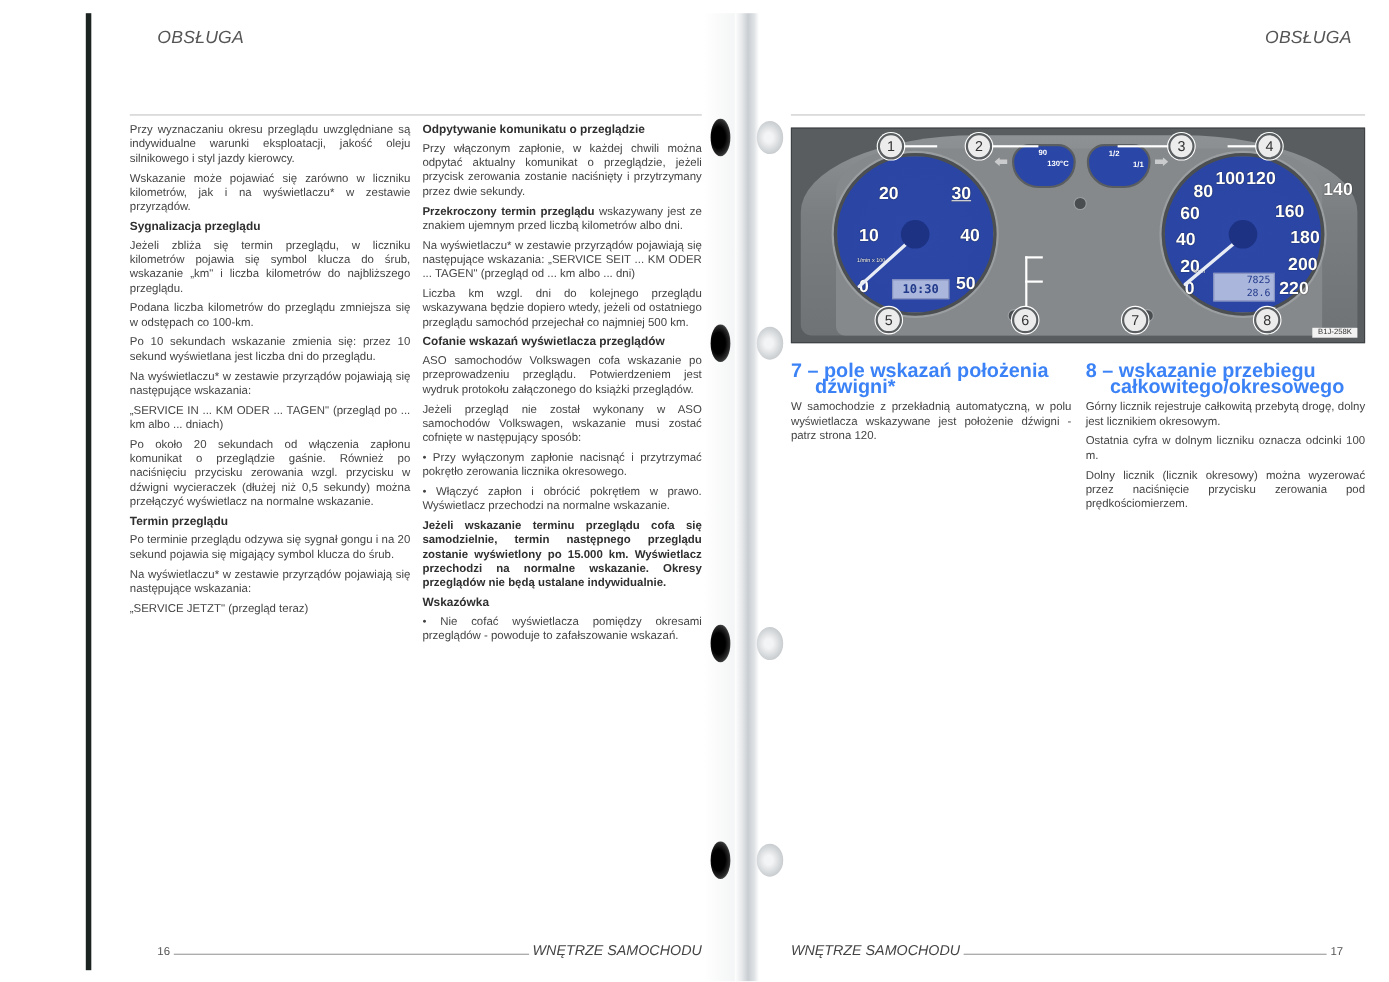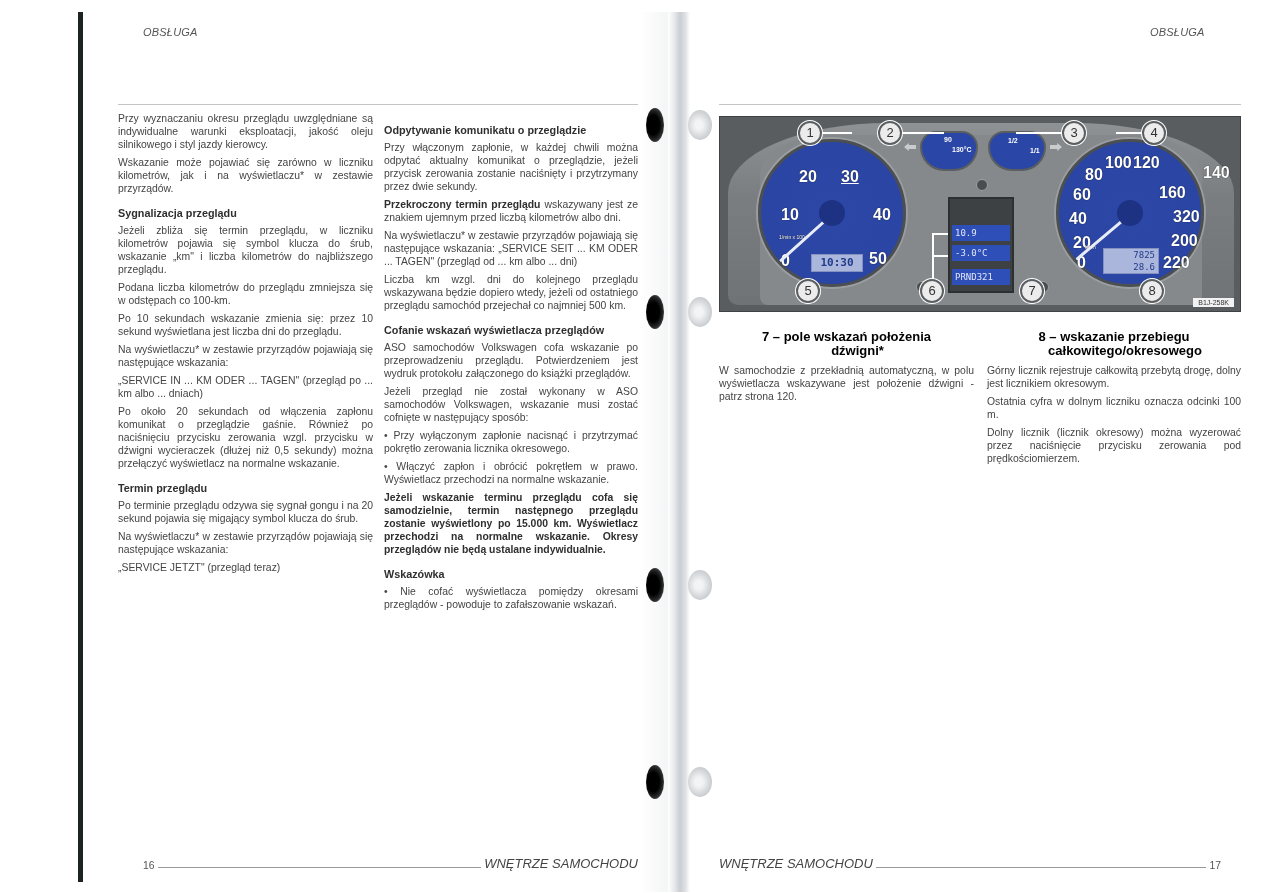--- a/index.html
+++ b/index.html
@@ -11,30 +11,30 @@
     background: linear-gradient(90deg, #ffffff 0%, #e6e8ea 30%, #c9ced3 55%, #dfe2e5 80%, #ffffff 100%); }
   .page-fade-right { position: absolute; left: 640px; top: 12px; width: 30px; height: 880px;
     background: linear-gradient(90deg, rgba(255,255,255,0) 0%, rgba(235,237,238,0.6) 100%); }
   .top-shadow { position: absolute; left: 78px; top: 0; width: 1185px; height: 12px; background: #ffffff; }
 
   .hole-dark { position: absolute; width: 18px; height: 34px; border-radius: 50%;
     background: radial-gradient(ellipse at 40% 50%, #000 40%, #2a2a2a 65%, #9aa0a4 100%); }
   .hole-light { position: absolute; width: 24px; height: 30px; border-radius: 50%;
     background: radial-gradient(ellipse at 45% 50%, #f3f4f5 20%, #c9cdd0 70%, #e8eaec 100%); }
 
-  .running-head { position: absolute; top: 26px; font-style: italic; font-size: 11px; color: #555; letter-spacing: 0.2px; }
+  .running-head { position: absolute; top: 26px; font-style: italic; font-size: 16px; color: #555; letter-spacing: 0.2px; }
   .rule { position: absolute; height: 1px; background: #c4c4c4; }
 
   .col { position: absolute; font-size: 10.4px; line-height: 13px; color: #444; }
   .col p { margin-bottom: 5px; text-align: justify; }
-  .col h3 { font-size: 10.8px; font-weight: bold; color: #2f2f2f; margin-bottom: 4px; line-height: 13px; margin-top: 12px; }
+  .col h3 { font-size: 10.8px; font-weight: bold; color: #2f2f2f; margin-bottom: 4px; line-height: 13px; }
   .col .strong-para { font-weight: bold; color: #2f2f2f; }
   .col .lead { font-weight: bold; color: #2f2f2f; }
 
-  .caption-title { font-size: 13px; font-weight: bold; color: #000000; line-height: 14px; margin-bottom: 6px; text-align: center; }
+  .caption-title { font-size: 18px; font-weight: bold; color: #3b82f6; line-height: 14px; margin-bottom: 6px; }
   .caption-title .indent { display: block; padding-left: 22px; }
 
   .footer { position: absolute; top: 856px; font-size: 10.4px; color: #555; display: flex; align-items: flex-end; }
   .footer .section { font-style: italic; font-size: 13px; color: #444; }
   .footer .line { border-bottom: 1px solid #9a9a9a; height: 1px; margin: 0 3px 3px 3px; flex: 1; }
 
   
   .cluster { position: absolute; left: 719px; top: 116px; width: 522px; height: 196px; background: #595d5f; overflow: hidden; border: 1px solid #3f4244; }
   .cluster .hood { position: absolute; left: 8px; top: 6px; width: 506px; height: 182px; border-radius: 160px 160px 10px 10px / 70px 70px 10px 10px;
     background: linear-gradient(180deg, #8e9294 0%, #7a7e80 40%, #6f7375 100%); }
@@ -118,21 +118,21 @@
 <div class="running-head" style="left:1150px;">OBSŁUGA</div>
 <div class="rule" style="left:719px; top:104px; width:522px;"></div>
 
 <div class="cluster">
   <div class="hood"></div>
   <div class="panel"></div>
 
   <div class="gauge" style="left:38px; top:22px; width:148px; height:148px;">
     <span class="tick-label" style="left:20px; top:64px;">10</span>
     <span class="tick-label" style="left:38px; top:26px;">20</span>
-    <span class="tick-label" style="left:80px; top:26px;text-decoration:underline;">30</span>
+    <span class="tick-label" style="left:104px; top:26px;text-decoration:underline;">30</span>
     <span class="tick-label" style="left:112px; top:64px;">40</span>
     <span class="tick-label" style="left:108px; top:108px;">50</span>
     <span class="tick-label" style="left:20px; top:110px;">0</span>
     <span class="tick-label" style="left:18px; top:92px; font-size:5px; font-weight:normal;">1/min x 100</span>
     <div class="needle" style="width:70px; transform: rotate(138deg);"></div>
     <div class="hub"></div>
     <div class="lcd" style="left:50px; top:112px; width:52px; height:18px; line-height:16px;font-weight:bold;">10:30</div>
   </div>
 
   <div class="mini-gauge" style="left:200px; top:14px; width:58px; height:40px;">
@@ -143,37 +143,32 @@
   <div class="mini-gauge" style="left:268px; top:14px; width:58px; height:40px;">
     <span style="left:18px; top:4px;">1/2</span>
     <span style="left:40px; top:14px;">1/1</span>
   </div>
   <div class="arrow-l" style="left:184px; top:26px; clip-path: polygon(0 50%, 40% 0, 40% 25%, 100% 25%, 100% 75%, 40% 75%, 40% 100%);"></div>
   <div class="arrow-r" style="left:330px; top:26px; clip-path: polygon(100% 50%, 60% 0, 60% 25%, 0 25%, 0 75%, 60% 75%, 60% 100%);"></div>
   <div class="lamp" style="left:256px; top:62px;"></div>
   <div class="lamp" style="left:196px; top:164px;"></div>
   <div class="lamp" style="left:317px; top:164px;"></div>
 
-  <div class="mfd">
-    <div class="row" style="top:26px;">10.9</div>
-    <div class="row" style="top:46px;">-3.0°C</div>
-    <div class="row" style="top:70px;">PRND321</div>
-  </div>
 
   <div class="gauge" style="left:336px; top:22px; width:148px; height:148px;">
     <span class="tick-label" style="left:18px; top:112px;">0</span>
     <span class="tick-label" style="left:14px; top:92px;">20</span>
     <span class="tick-label" style="left:10px; top:68px;">40</span>
     <span class="tick-label" style="left:14px; top:44px;">60</span>
     <span class="tick-label" style="left:26px; top:24px;">80</span>
     <span class="tick-label" style="left:46px; top:12px;">100</span>
     <span class="tick-label" style="left:74px; top:12px;">120</span>
     <span class="tick-label" style="left:96px; top:22px;margin-left:48px;">140</span>
     <span class="tick-label" style="left:100px; top:42px;">160</span>
-    <span class="tick-label" style="left:114px; top:66px;">320</span>
+    <span class="tick-label" style="left:114px; top:66px;">180</span>
     <span class="tick-label" style="left:112px; top:90px;">200</span>
     <span class="tick-label" style="left:104px; top:112px;">220</span>
     <span class="tick-label" style="left:26px; top:102px; font-size:5px; font-weight:normal;">km/h</span>
     <div class="needle" style="width:70px; transform: rotate(140deg);"></div>
     <div class="hub"></div>
     <div class="lcd" style="left:44px; top:106px; width:56px; height:26px; font-size:9px; line-height:12px; text-align:right; padding-right:3px;">
       <div>7825</div>
       <div>28.6</div>
     </div>
   </div>

